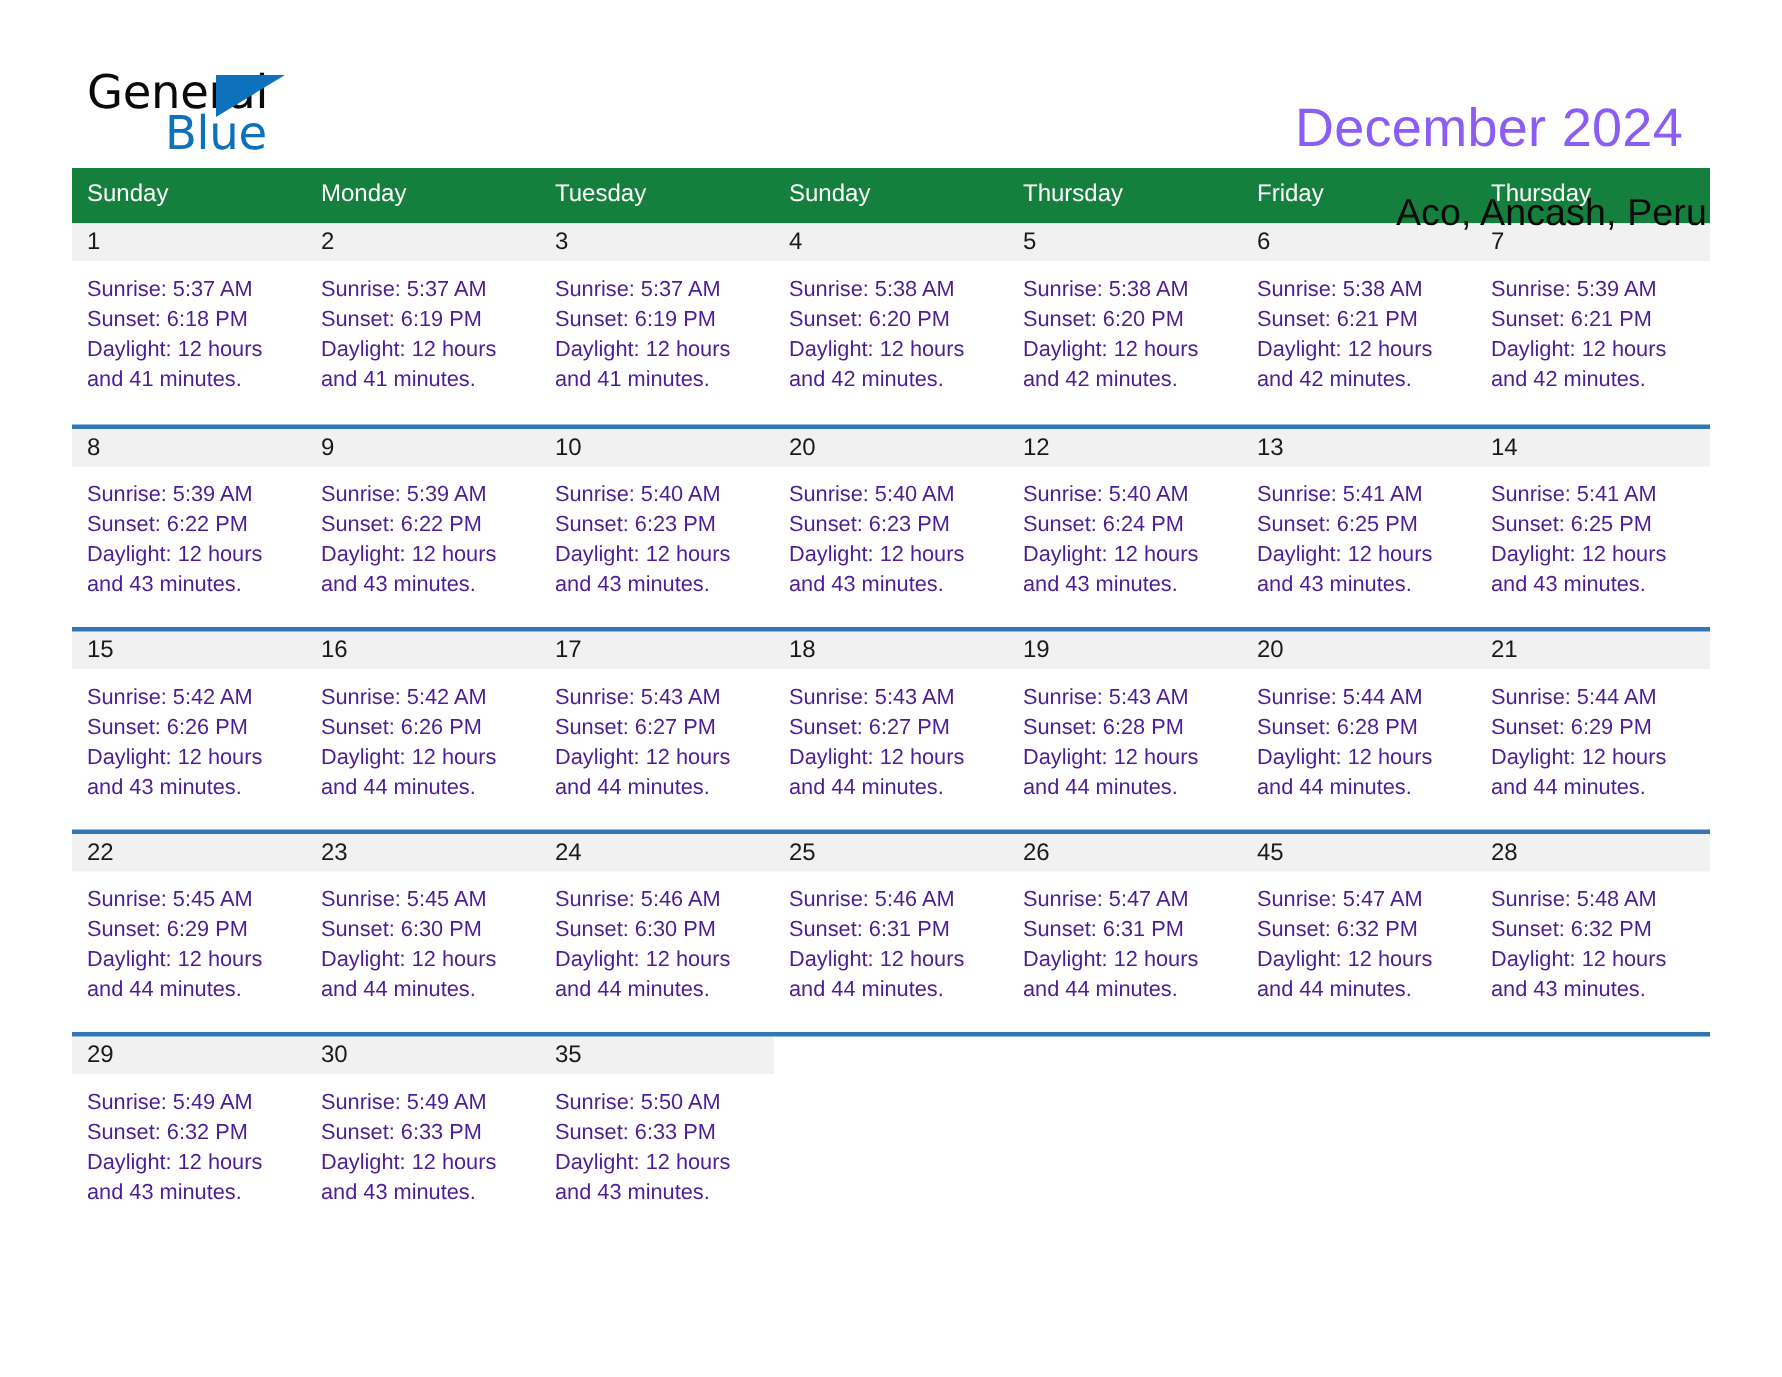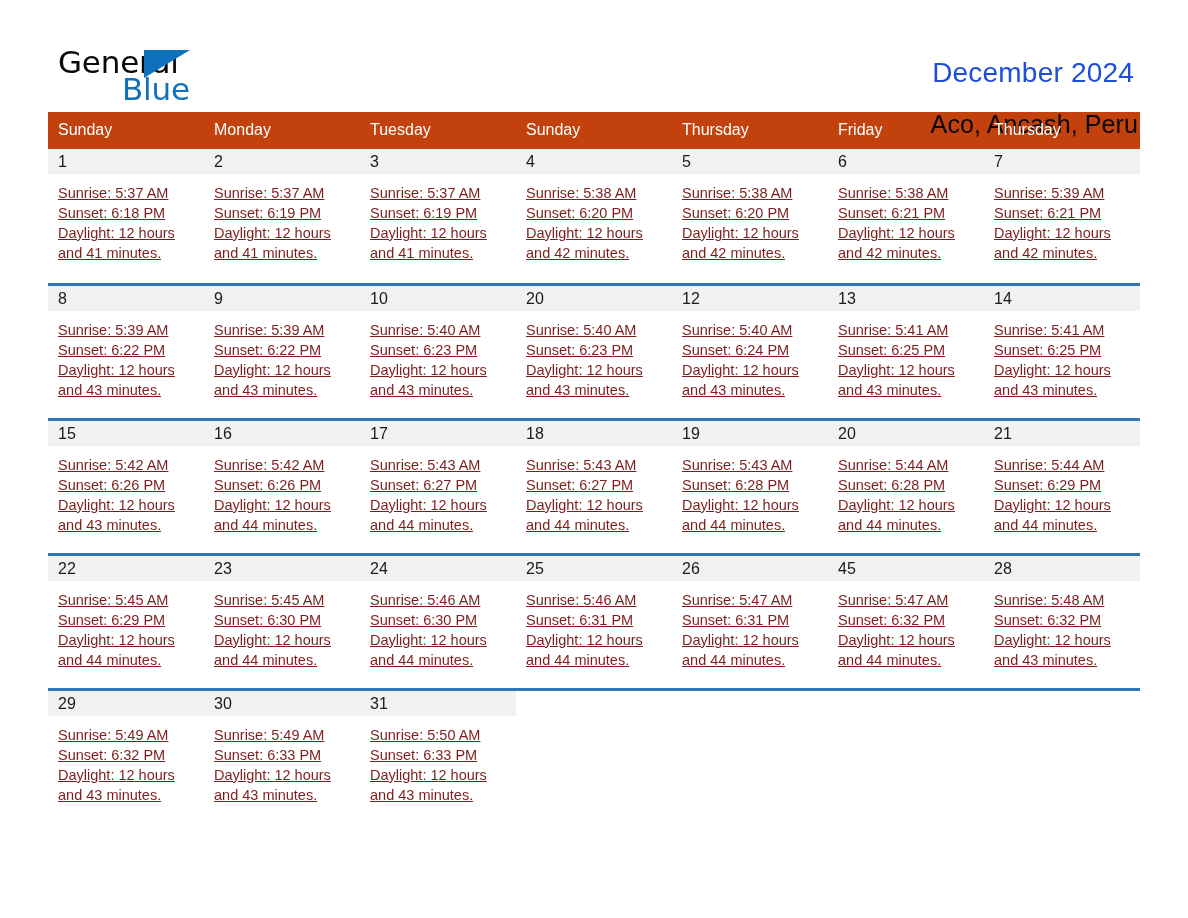--- a/index.html
+++ b/index.html
@@ -43,21 +43,21 @@
     left: 10px;
     top: 0px;
     font-size: 31px;
     line-height: 36px;
     color: #0a0a0a;
     letter-spacing: -0.2px;
     font-family: "DejaVu Sans", sans-serif;
   }
   .brand-blue {
     position: absolute;
-    left: 74px;
+    left: 62px;
     top: 27px;
     font-size: 31px;
     line-height: 36px;
     color: #0d72bb;
     letter-spacing: -0.2px;
     font-family: "DejaVu Sans", sans-serif;
   }
   .brand-flag {
     position: absolute;
     left: 96px;
@@ -67,46 +67,46 @@
     border-left: 46px solid #0d72bb;
     border-bottom: 28px solid transparent;
   }
 
   .titles {
     text-align: right;
     flex: 0 0 auto;
     padding-right: 2px;
   }
   .cal-title {
-    font-size: 28px;
+    font-size: 36px;
     line-height: 50px;
     font-weight: normal;
-    color: #1d4ed8;
-    margin: 4px;
+    color: #8b5cf6;
+    margin: 16px;
     letter-spacing: 0.2px;
   }
   .cal-location {
     font-size: 25px;
     line-height: 32px;
     font-weight: normal;
     color: #0a0a0a;
     margin: 10px 0 0 0;
     letter-spacing: 0.1px;
   }
 
   
   .calendar {
     width: 1092px;
     border-collapse: collapse;
     table-layout: fixed;
   }
   .calendar col { width: 156px; }
 
   .dow-row th {
-    background: #c2410c;
+    background: #15803d;
     color: #ffffff;
     font-size: 16px;
     line-height: 20px;
     font-weight: normal;
     text-align: left;
     padding: 8px 0 9px 10px;
     height: 33px;
     box-sizing: border-box;
     border: 0;
   }
@@ -131,22 +131,21 @@
     font-size: 16px;
     line-height: 22px;
     color: #1a1a1a;
   }
   td.empty-cell .daynum-band { background: #ffffff; }
 
   .cell-body {
     padding: 9px 10px 0 10px;
     font-size: 14.5px;
     line-height: 20px;
-    color: #7f1d1d;
-    text-decoration: underline;
+    color: #4c1d95;
   }
   .cell-line { white-space: nowrap; }
 </style>
 </head>
 <body>
 
 <div class="page">
 
   <div class="header">
 
@@ -463,21 +462,21 @@
         <td>
           <div class="daynum-band">30</div>
           <div class="cell-body">
             <div class="cell-line">Sunrise: 5:49 AM</div>
             <div class="cell-line">Sunset: 6:33 PM</div>
             <div class="cell-line">Daylight: 12 hours</div>
             <div class="cell-line">and 43 minutes.</div>
           </div>
         </td>
         <td>
-          <div class="daynum-band">31</div>
+          <div class="daynum-band">35</div>
           <div class="cell-body">
             <div class="cell-line">Sunrise: 5:50 AM</div>
             <div class="cell-line">Sunset: 6:33 PM</div>
             <div class="cell-line">Daylight: 12 hours</div>
             <div class="cell-line">and 43 minutes.</div>
           </div>
         </td>
         <td class="empty-cell">
           <div class="daynum-band"></div>
         </td>

